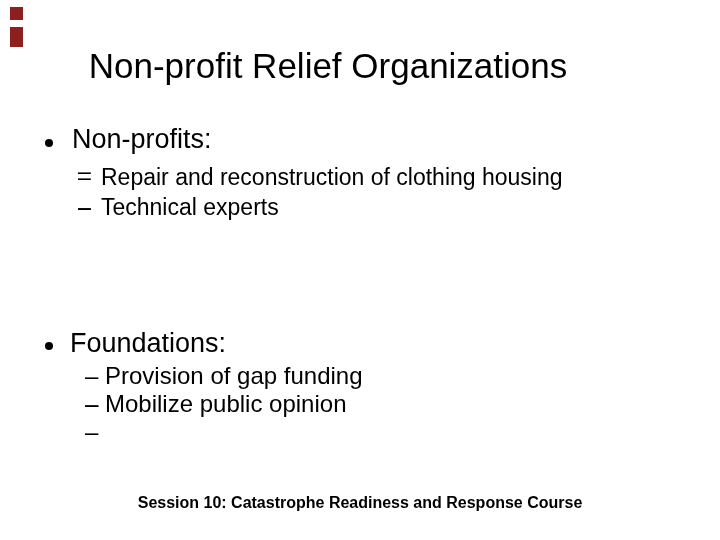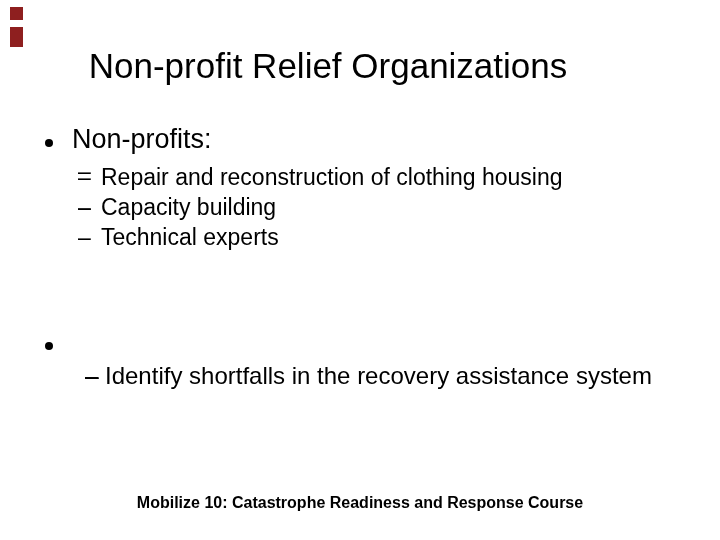--- a/index.html
+++ b/index.html
@@ -108,41 +108,42 @@
     </li>
     <li>
       <span class="dash">–</span>
       <span>Repair and reconstruction of clothing housing</span>
     </li>
     <li>
       <span class="dash">–</span>
     </li>
     <li>
       <span class="dash">–</span>
-      <span>Capacity building</span>
     </li>
     <li>
       <span class="dash">–</span>
       <span>Technical experts</span>
     </li>
   </ul>
 
   <span id="dot2" class="l1-bullet-dot"></span>
+  <div id="section2-heading" class="l1-heading">Foundations:</div>
 
   <ul id="section2-items" class="sub-list">
     <li>
       <span class="dash">–</span>
+      <span>Provision of gap funding</span>
     </li>
     <li>
       <span class="dash">–</span>
     </li>
     <li>
       <span class="dash">–</span>
+      <span>Mobilize public opinion</span>
     </li>
     <li>
       <span class="dash">–</span>
-      <span>Identify shortfalls in the recovery assistance system</span>
     </li>
   </ul>
 
-  <div id="footer">Mobilize 10: Catastrophe Readiness and Response Course</div>
+  <div id="footer">Session 10: Catastrophe Readiness and Response Course</div>
 
 </div>
 
 </body></html>

